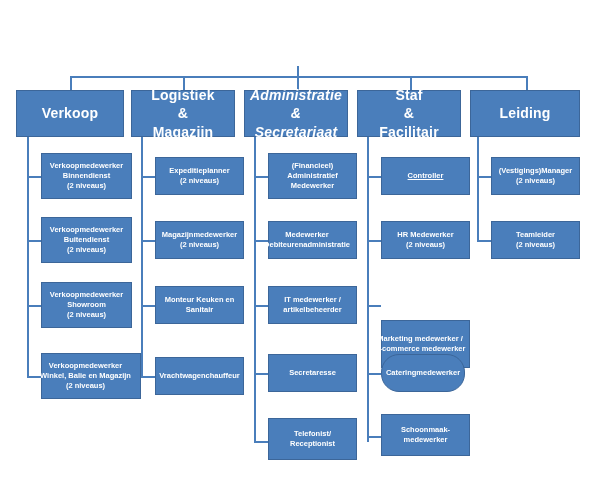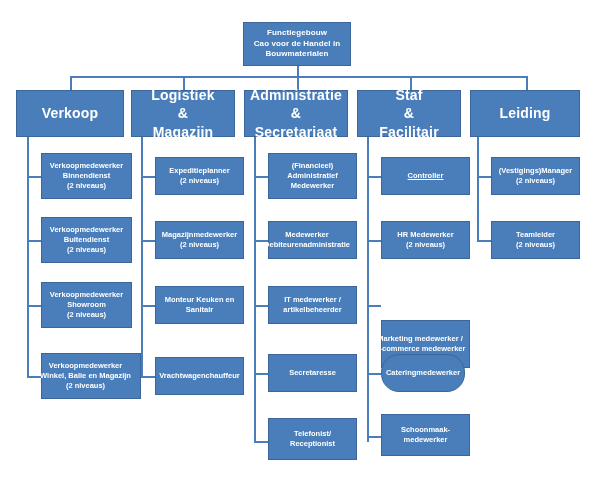--- a/index.html
+++ b/index.html
@@ -102,35 +102,30 @@
   <div class="connector h" style="left:367px; top:176px; width:14px;"></div>
   <div class="connector h" style="left:367px; top:240px; width:14px;"></div>
   <div class="connector h" style="left:367px; top:305px; width:14px;"></div>
   <div class="connector h" style="left:367px; top:373px; width:14px;"></div>
   <div class="connector h" style="left:367px; top:436px; width:14px;"></div>
 
   <div class="connector v" style="left:477px; top:137px; height:105px;"></div>
   <div class="connector h" style="left:477px; top:176px; width:14px;"></div>
   <div class="connector h" style="left:477px; top:240px; width:14px;"></div>
 
-  <div class="node root-node" style="left:243px; top:22px; width:108px; height:44px;">
-    <span class="lbl">Functiegebouw
-Cao voor de Handel in
-Bouwmaterialen</span>
-  </div>
 
   <div class="node dept-node" style="left:16px; top:90px; width:108px; height:47px;">
     <span class="lbl">Verkoop</span>
   </div>
   <div class="node dept-node" style="left:131px; top:90px; width:104px; height:47px;">
     <span class="lbl">Logistiek
 &amp;
 Magazijn</span>
   </div>
-  <div class="node dept-node" style="left:244px; top:90px; width:104px; height:47px;">
+  <div class="node dept-node" style="left:244px; top:90px; width:104px; height:47px;font-style:italic;">
     <span class="lbl">Administratie
 &amp;
 Secretariaat</span>
   </div>
   <div class="node dept-node" style="left:357px; top:90px; width:104px; height:47px;">
     <span class="lbl">Staf
 &amp;
 Facilitair</span>
   </div>
   <div class="node dept-node" style="left:470px; top:90px; width:110px; height:47px;">

